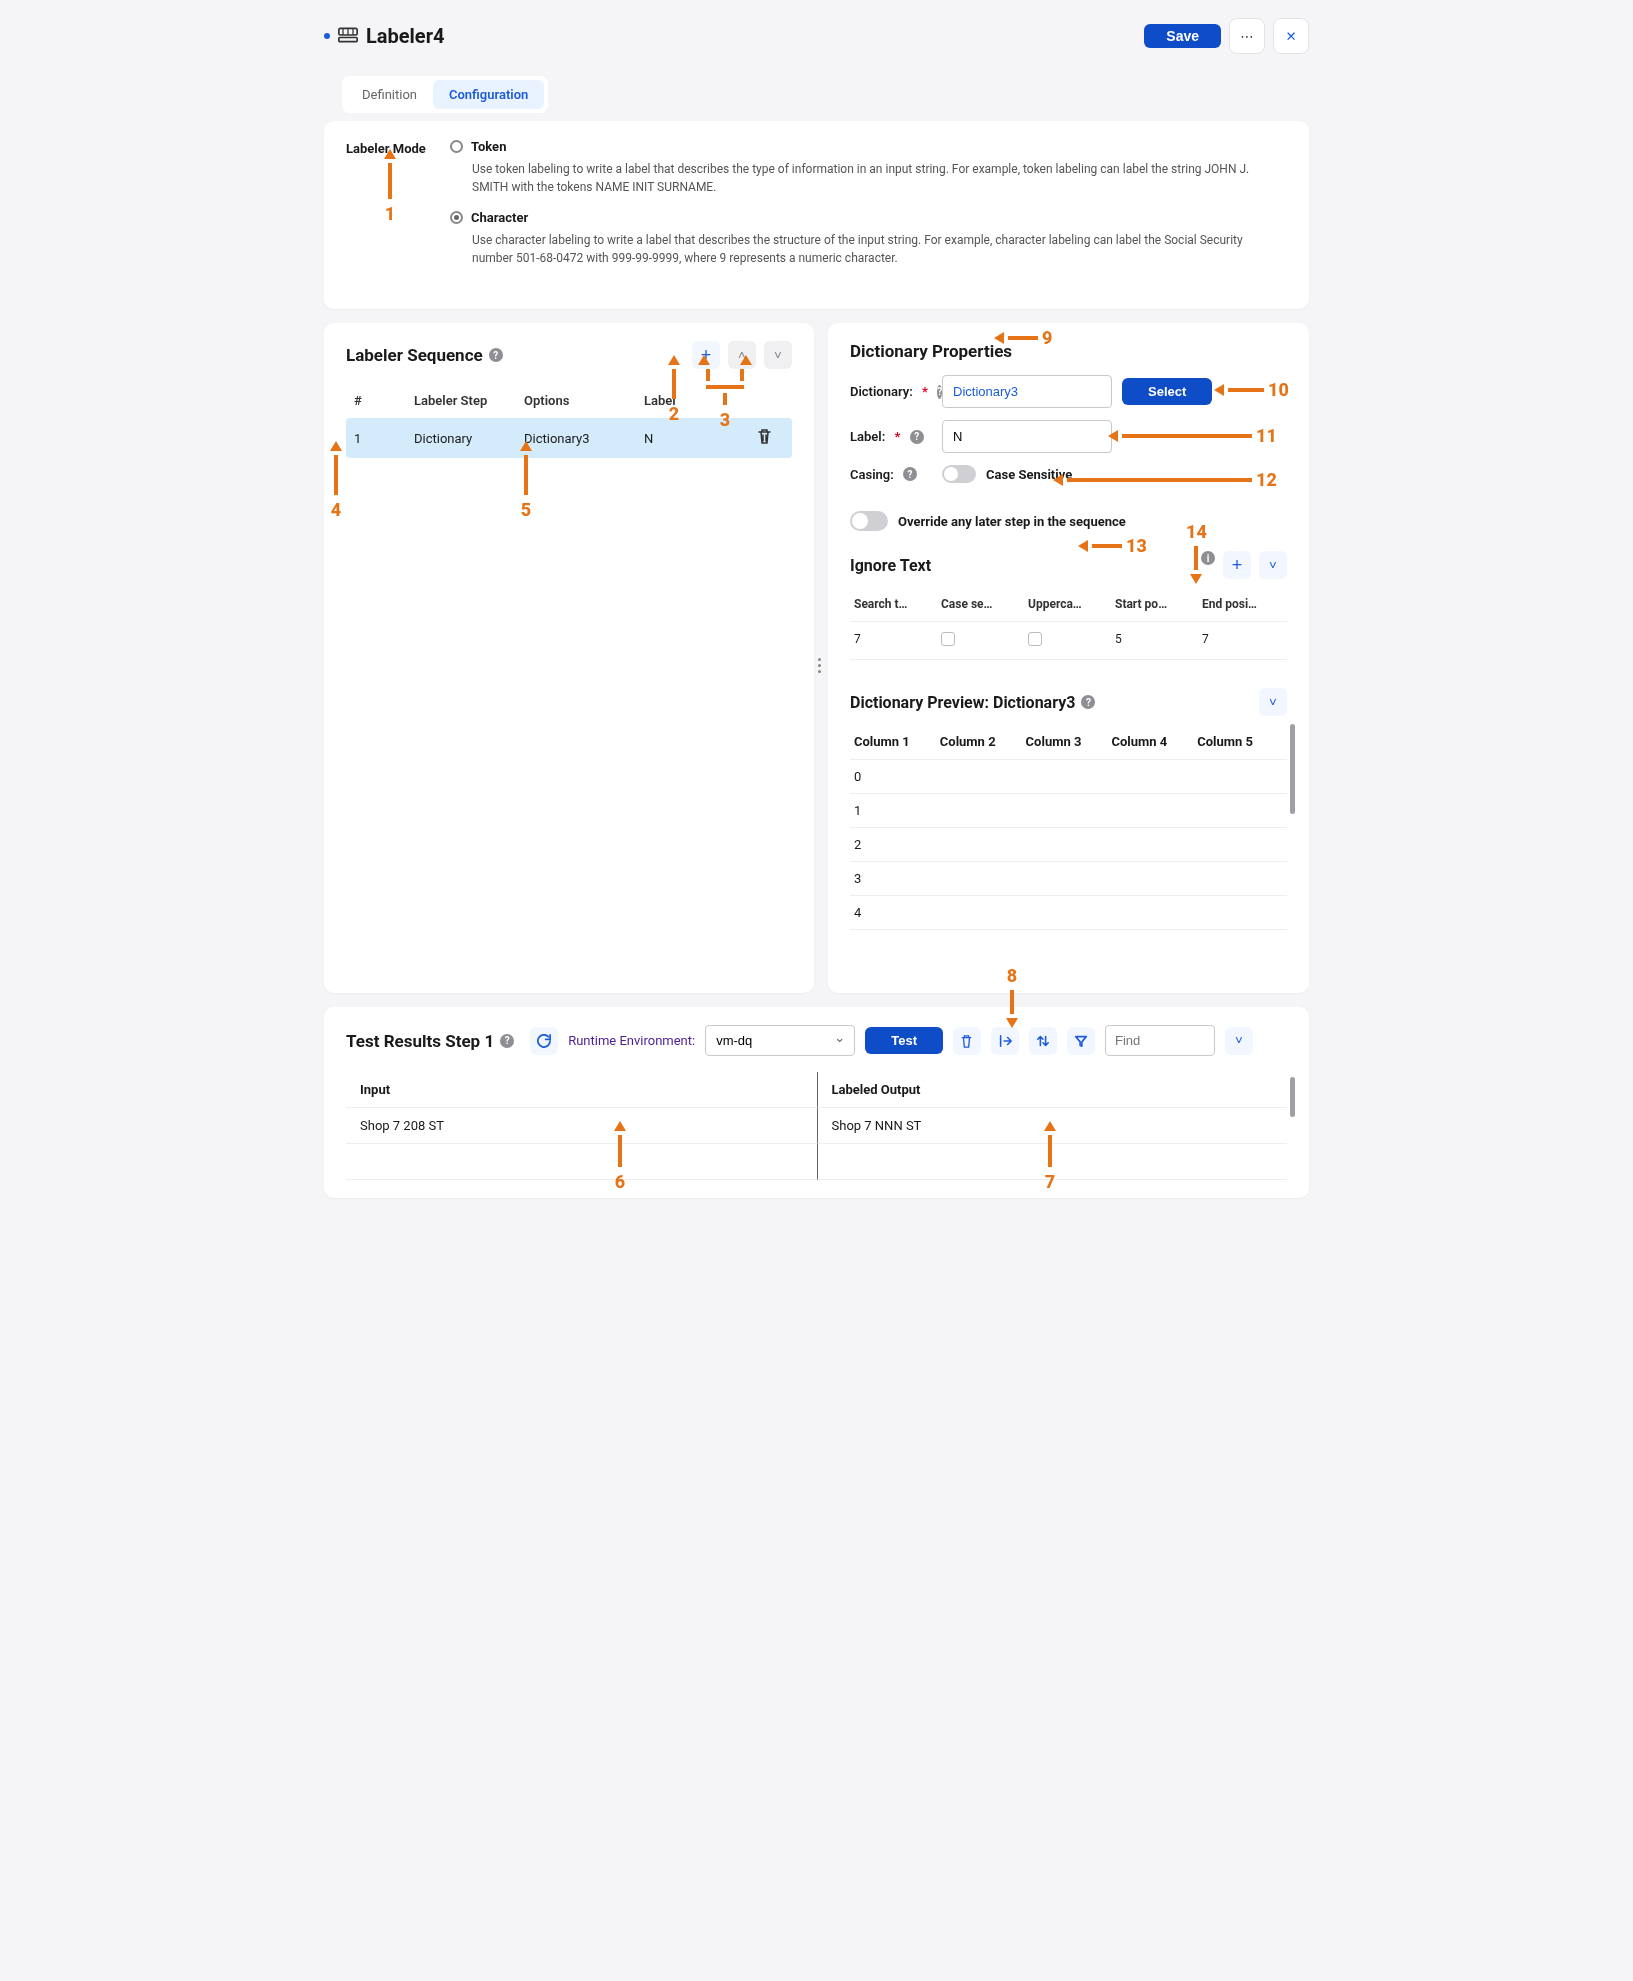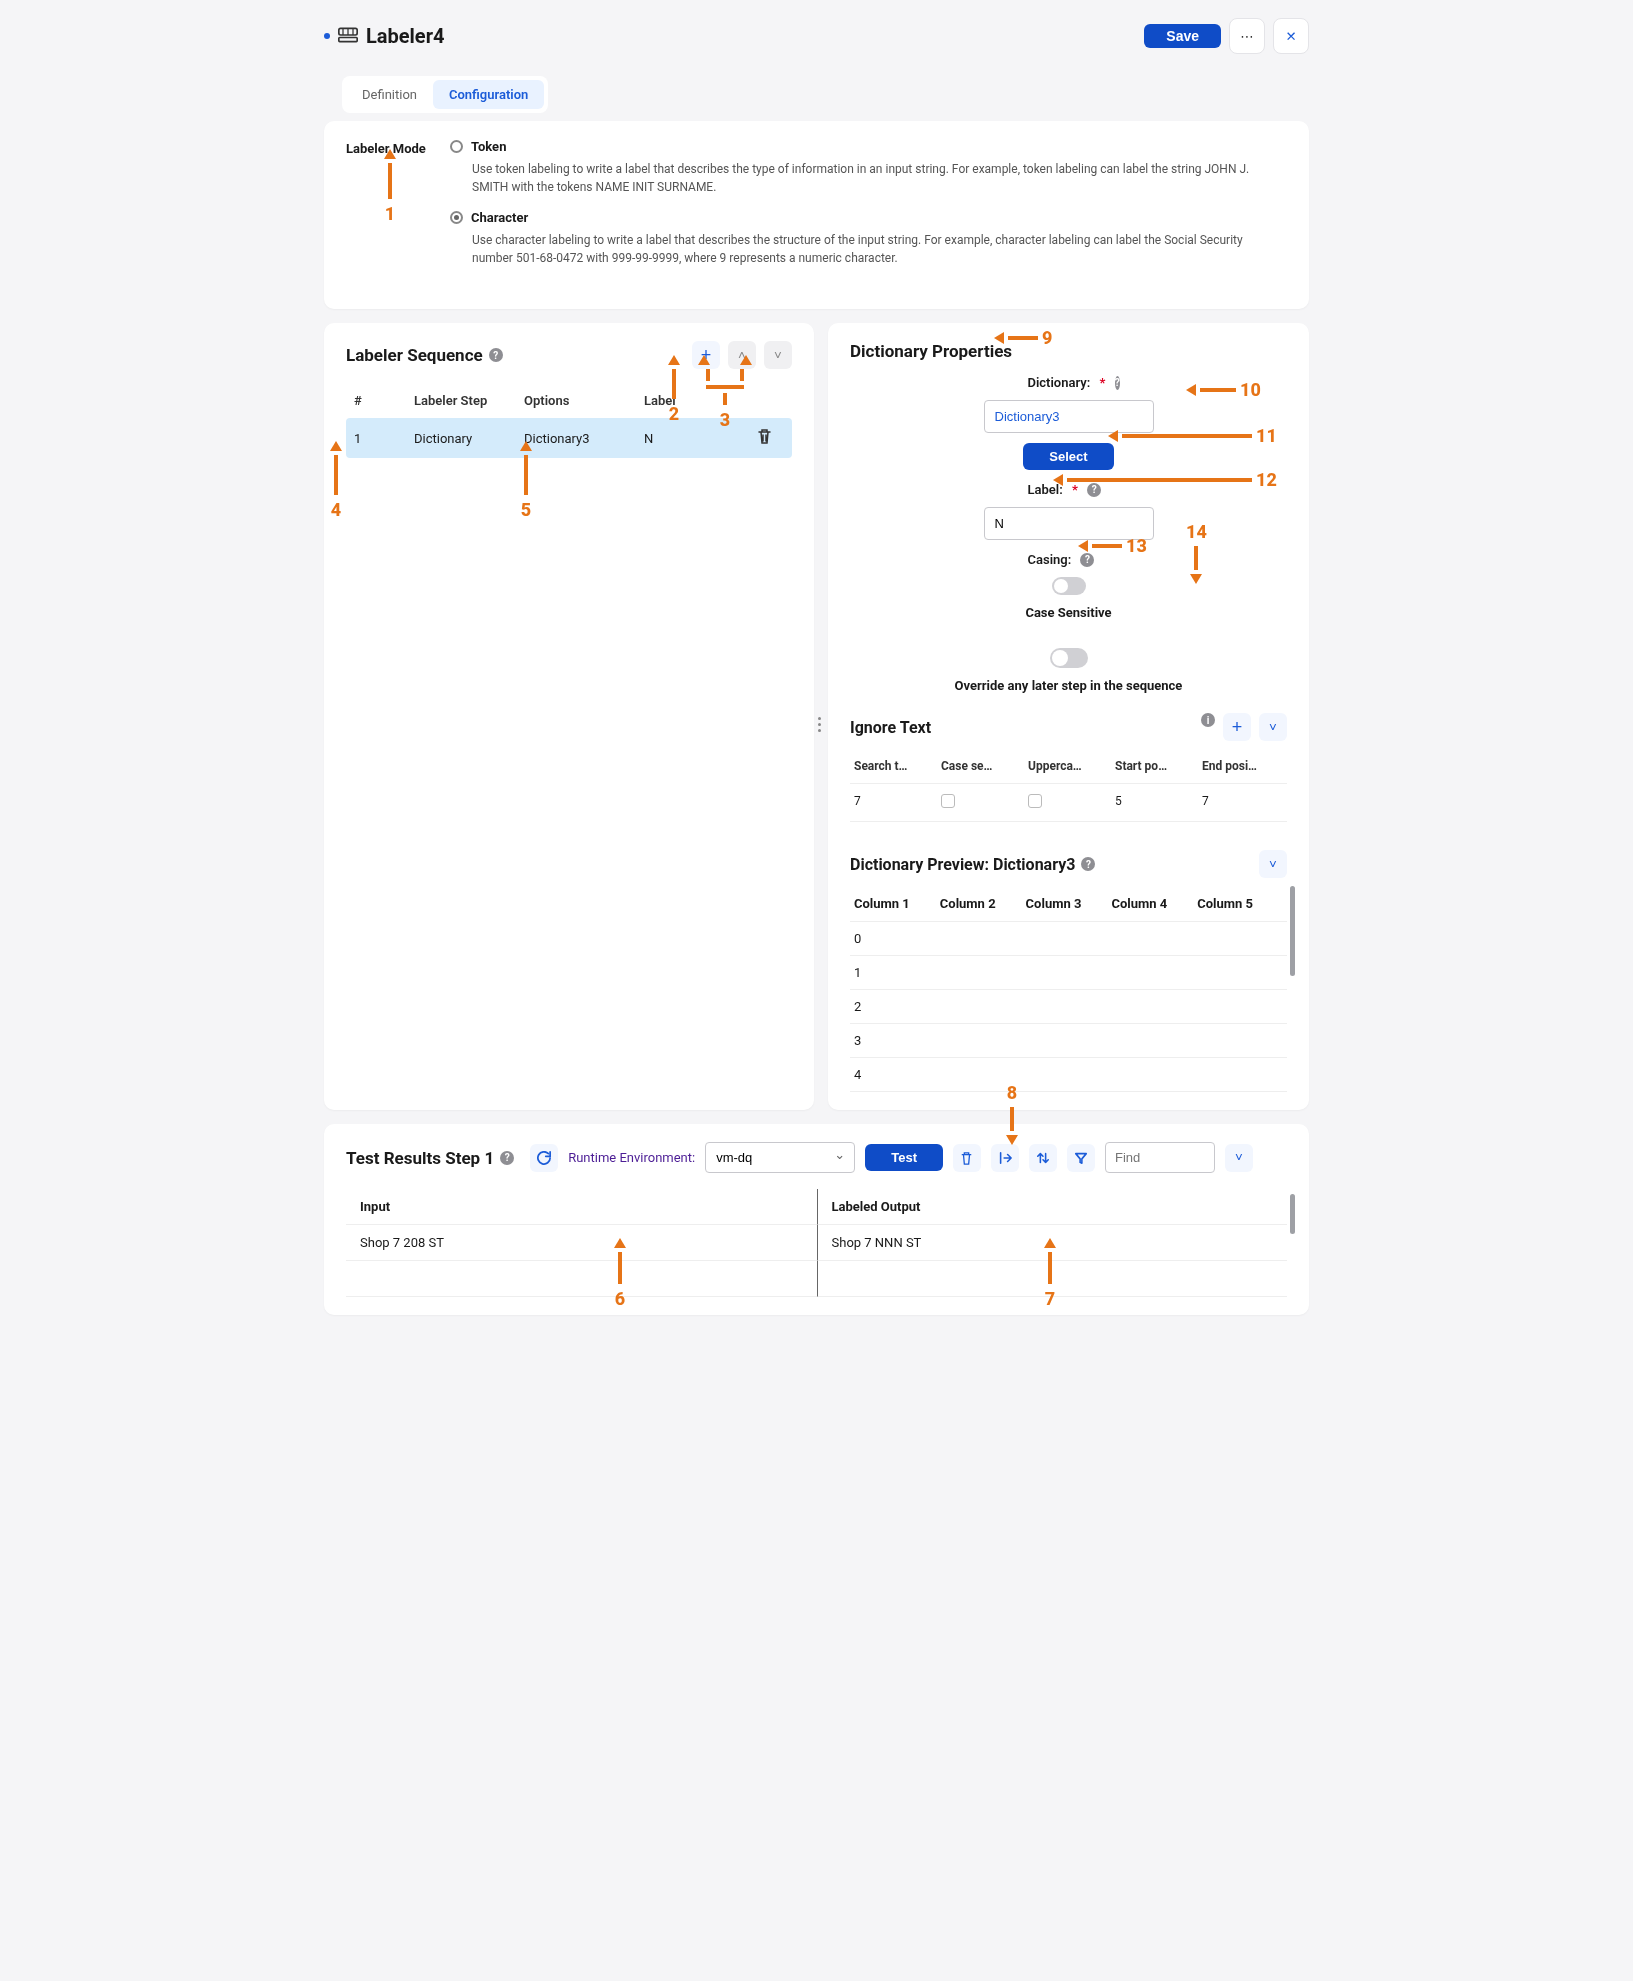--- a/index.html
+++ b/index.html
@@ -73,21 +73,21 @@
 .actions { display: flex; gap: 8px; }
 
 .seq-table .thead, .seq-table .trow {
   display: grid; grid-template-columns: 60px 110px 120px 100px 40px; align-items: center; padding: 10px 8px;
   font-size: 13px;
 }
 .seq-table .thead { color: #333; font-weight: 600; }
 .seq-table .trow { background: #d4ebfb; border-radius: 4px; }
 .trash { cursor: pointer; color: #333; font-size: 16px; text-align: center; }
 
-.field-row { display: flex; align-items: center; gap: 10px; margin: 12px 0; flex-direction: column; }
+.field-row { display: flex; align-items: center; gap: 10px; margin: 12px 0; }
 .field-label { width: 82px; font-size: 13px; font-weight: 600; display: flex; align-items: center; gap: 3px; }
 .req { color: #d02; font-weight: 700; }
 .input {
   flex: 1; border: 1px solid #c8c8cd; border-radius: 4px; padding: 8px 10px; font-size: 13px; background: #fff;
 }
 .input.readonly { color: #1c5cd8; }
 .toggle {
   width: 34px; height: 18px; background: #d0d0d4; border-radius: 10px; position: relative; cursor: pointer;
 }
 .toggle::after { content: ""; position: absolute; width: 14px; height: 14px; background: #fff; border-radius: 50%; top: 2px; left: 2px; }
@@ -358,21 +358,21 @@
         <div class="trow">3</div>
         <div class="trow">4</div>
         <span class="scrollbar-stub"></span>
       </div>
 
       <div class="annot annot-h" style="left:166px; top:4px;">
         <span class="arrow-left"></span>
           <span class="stem-h" style="width:30px;"></span>
           <span class="num">9</span>
       </div>
-      <div class="annot annot-h" style="left:358px; top:56px;">
+      <div class="annot annot-h" style="left:386px; top:56px;">
         <span class="arrow-left"></span>
           <span class="stem-h" style="width:36px;"></span>
           <span class="num">10</span>
       </div>
       <div class="annot annot-h" style="left:280px; top:102px;">
         <span class="arrow-left"></span>
           <span class="stem-h" style="width:130px;"></span>
           <span class="num">11</span>
       </div>
       <div class="annot annot-h" style="left:225px; top:146px;">

